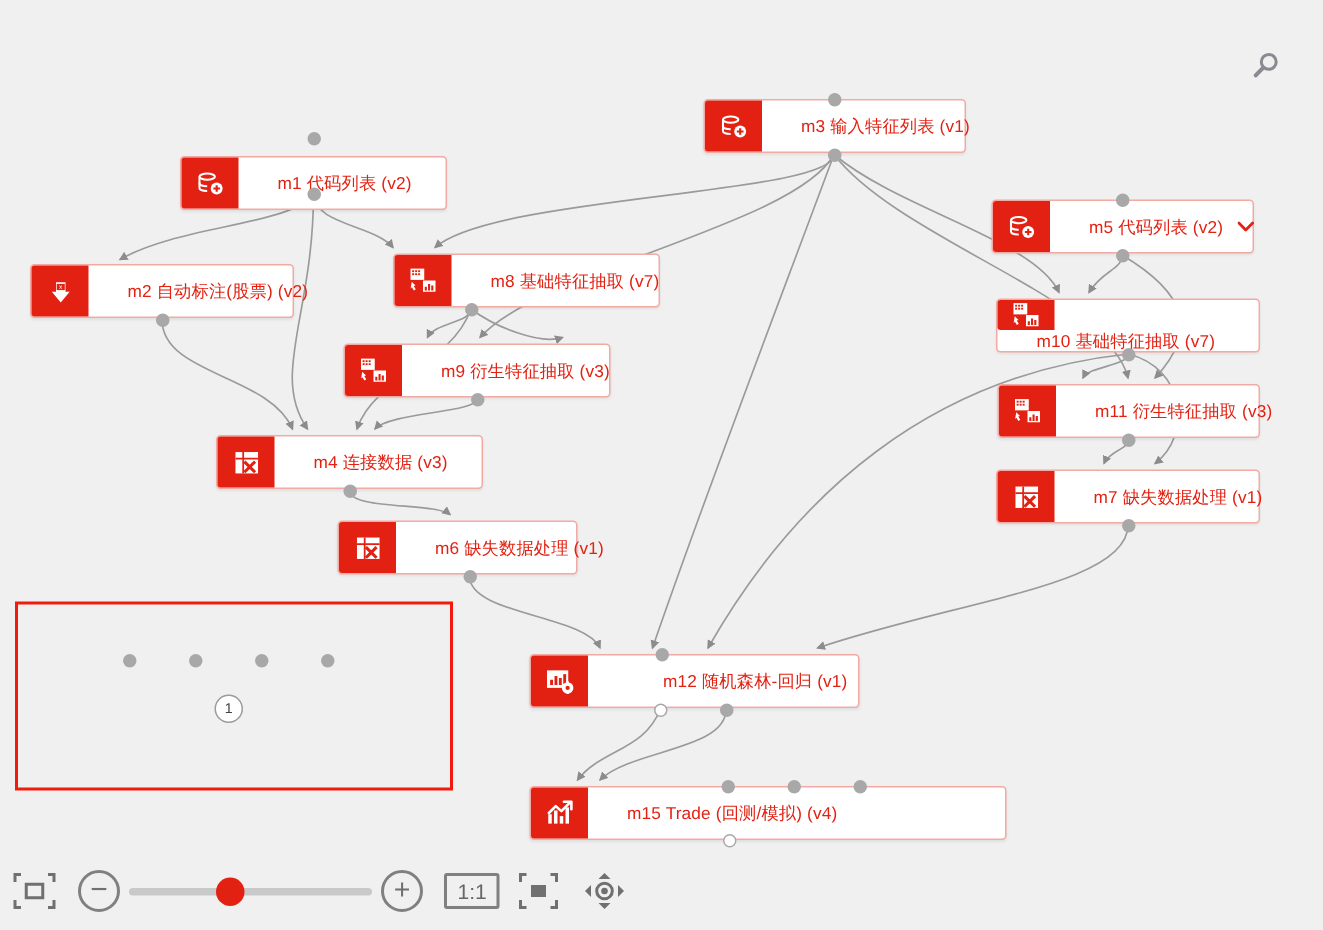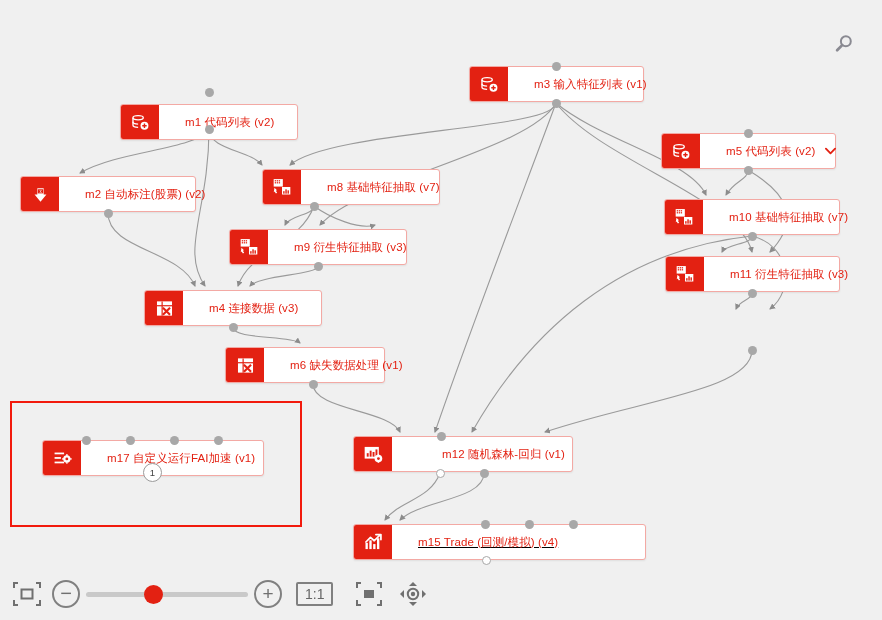--- a/index.html
+++ b/index.html
@@ -74,21 +74,21 @@
   }
 
   
   .toolbar{
     position:absolute;left:0;bottom:0;width:882px;height:52px;
     display:flex;align-items:center;
     padding-left:8px;
     box-sizing:border-box;
     background:#f0f0f0;
   }
-  .tb-item{display:flex;align-items:center;justify-content:flex-end;cursor:pointer;}
+  .tb-item{display:flex;align-items:center;justify-content:flex-start;cursor:pointer;}
   .circ-btn{
     width:28px;height:28px;border-radius:50%;
     border:2px solid #808080;
     display:flex;align-items:center;justify-content:center;
     color:#707070;font-size:17px;line-height:1;
     box-sizing:border-box;background:transparent;
   }
   .slider{
     position:relative;width:162px;height:22px;margin:0 6px;display:flex;align-items:center;
   }
@@ -295,21 +295,21 @@
             <path d="M2.5,8.5 H21.5"></path>
             <path d="M9,3 V21"></path>
           </g>
           <path d="M10,11 l9,9 M19,11 l-9,9" stroke="#e32112" stroke-width="2.6"></path>
         </svg>
     </div>
     <div class="lbl">m6 缺失数据处理 (v1)</div>
   </div>
   <div class="port" style="left:309px;top:380px;"></div>
 
-  <div class="node" style="left:664px;top:199px;width:176px;">
+  <div class="node" style="left:664px;top:199px;width:176px;flex-direction:column;">
     <div class="ico">
       <svg width="20" height="20" viewBox="0 0 24 24">
           <rect x="2" y="2.5" width="11" height="9" fill="#fff"></rect>
           <g fill="#e32112">
             <rect x="3.3" y="3.8" width="1.6" height="1.5"></rect>
             <rect x="5.7" y="3.8" width="1.6" height="1.5"></rect>
             <rect x="8.1" y="3.8" width="1.6" height="1.5"></rect>
             <rect x="3.3" y="6.2" width="1.6" height="1.5"></rect>
             <rect x="5.7" y="6.2" width="1.6" height="1.5"></rect>
             <rect x="8.1" y="6.2" width="1.6" height="1.5"></rect>
@@ -345,42 +345,35 @@
             <rect x="13.4" y="17" width="1.7" height="3"></rect>
             <rect x="16" y="14.8" width="1.7" height="5.2"></rect>
             <rect x="18.6" y="16" width="1.7" height="4"></rect>
           </g>
         </svg>
     </div>
     <div class="lbl">m11 衍生特征抽取 (v3)</div>
   </div>
   <div class="port" style="left:748px;top:289px;"></div>
 
+  <div class="node" style="left:664px;top:313px;width:176px;">
+    <div class="ico">
+      <svg width="19" height="19" viewBox="0 0 24 24">
+          <rect x="2.5" y="3" width="19" height="18" fill="#fff"></rect>
+          <g stroke="#e32112" stroke-width="1.5">
+            <path d="M2.5,8.5 H21.5"></path>
+            <path d="M9,3 V21"></path>
+          </g>
+          <path d="M10,11 l9,9 M19,11 l-9,9" stroke="#e32112" stroke-width="2.6"></path>
+        </svg>
+    </div>
+    <div class="lbl">m7 缺失数据处理 (v1)</div>
+  </div>
   <div class="port" style="left:748px;top:346px;"></div>
 
-  <div class="node" style="left:42px;top:440px;width:222px;">
-    <div class="ico">
-      <svg width="19" height="19" viewBox="0 0 24 24">
-          <g fill="#fff">
-            <rect x="2" y="4.5" width="12" height="2.2"></rect>
-            <rect x="2" y="10.2" width="8" height="2.2"></rect>
-            <rect x="2" y="15.9" width="12" height="2.2"></rect>
-          </g>
-          <circle cx="17.5" cy="12.5" r="4.6" fill="#fff"></circle>
-          <circle cx="17.5" cy="12.5" r="1.8" fill="#e32112"></circle>
-          <g fill="#fff">
-            <rect x="16.7" y="6.4" width="1.7" height="2.4"></rect>
-            <rect x="16.7" y="16.2" width="1.7" height="2.4"></rect>
-            <rect x="11.5" y="11.7" width="2.4" height="1.7"></rect>
-            <rect x="21.2" y="11.7" width="2.4" height="1.7"></rect>
-          </g>
-        </svg>
-    </div>
-    <div class="lbl">m17 自定义运行FAI加速 (v1)</div>
-  </div>
   <div class="port" style="left:82px;top:436px;"></div>
   <div class="port" style="left:126px;top:436px;"></div>
   <div class="port" style="left:170px;top:436px;"></div>
   <div class="port" style="left:214px;top:436px;"></div>
   <div class="badge" style="left:143px;top:463px;">1</div>
 
   <div class="node" style="left:353px;top:436px;width:220px;gap:24px;">
     <div class="ico">
       <svg width="20" height="20" viewBox="0 0 24 24">
           <rect x="2" y="3.5" width="17" height="14" fill="#fff"></rect>
@@ -397,21 +390,21 @@
             <rect x="17.7" y="20.4" width="1.6" height="2"></rect>
           </g>
         </svg>
     </div>
     <div class="lbl">m12 随机森林-回归 (v1)</div>
   </div>
   <div class="port" style="left:437px;top:432px;"></div>
   <div class="port hollow" style="left:436px;top:469px;"></div>
   <div class="port" style="left:480px;top:469px;"></div>
 
-  <div class="node" style="left:353px;top:524px;width:293px;text-decoration:underline;">
+  <div class="node" style="left:353px;top:524px;width:318px;">
     <div class="ico">
       <svg width="20" height="20" viewBox="0 0 24 24">
           <g fill="#fff">
             <rect x="3" y="13" width="2.8" height="7.5"></rect>
             <rect x="7.6" y="10" width="2.8" height="10.5"></rect>
             <rect x="12.2" y="14.5" width="2.8" height="6"></rect>
             <rect x="16.8" y="7.5" width="2.8" height="13"></rect>
           </g>
           <path d="M3.5,12 L9,6.5 L13.5,10.5 L20.5,3.5" fill="none" stroke="#fff" stroke-width="2.1" stroke-linecap="round" stroke-linejoin="round"></path>
           <path d="M15.5,3 h6 v6" fill="none" stroke="#fff" stroke-width="2.1" stroke-linecap="round" stroke-linejoin="round"></path>

